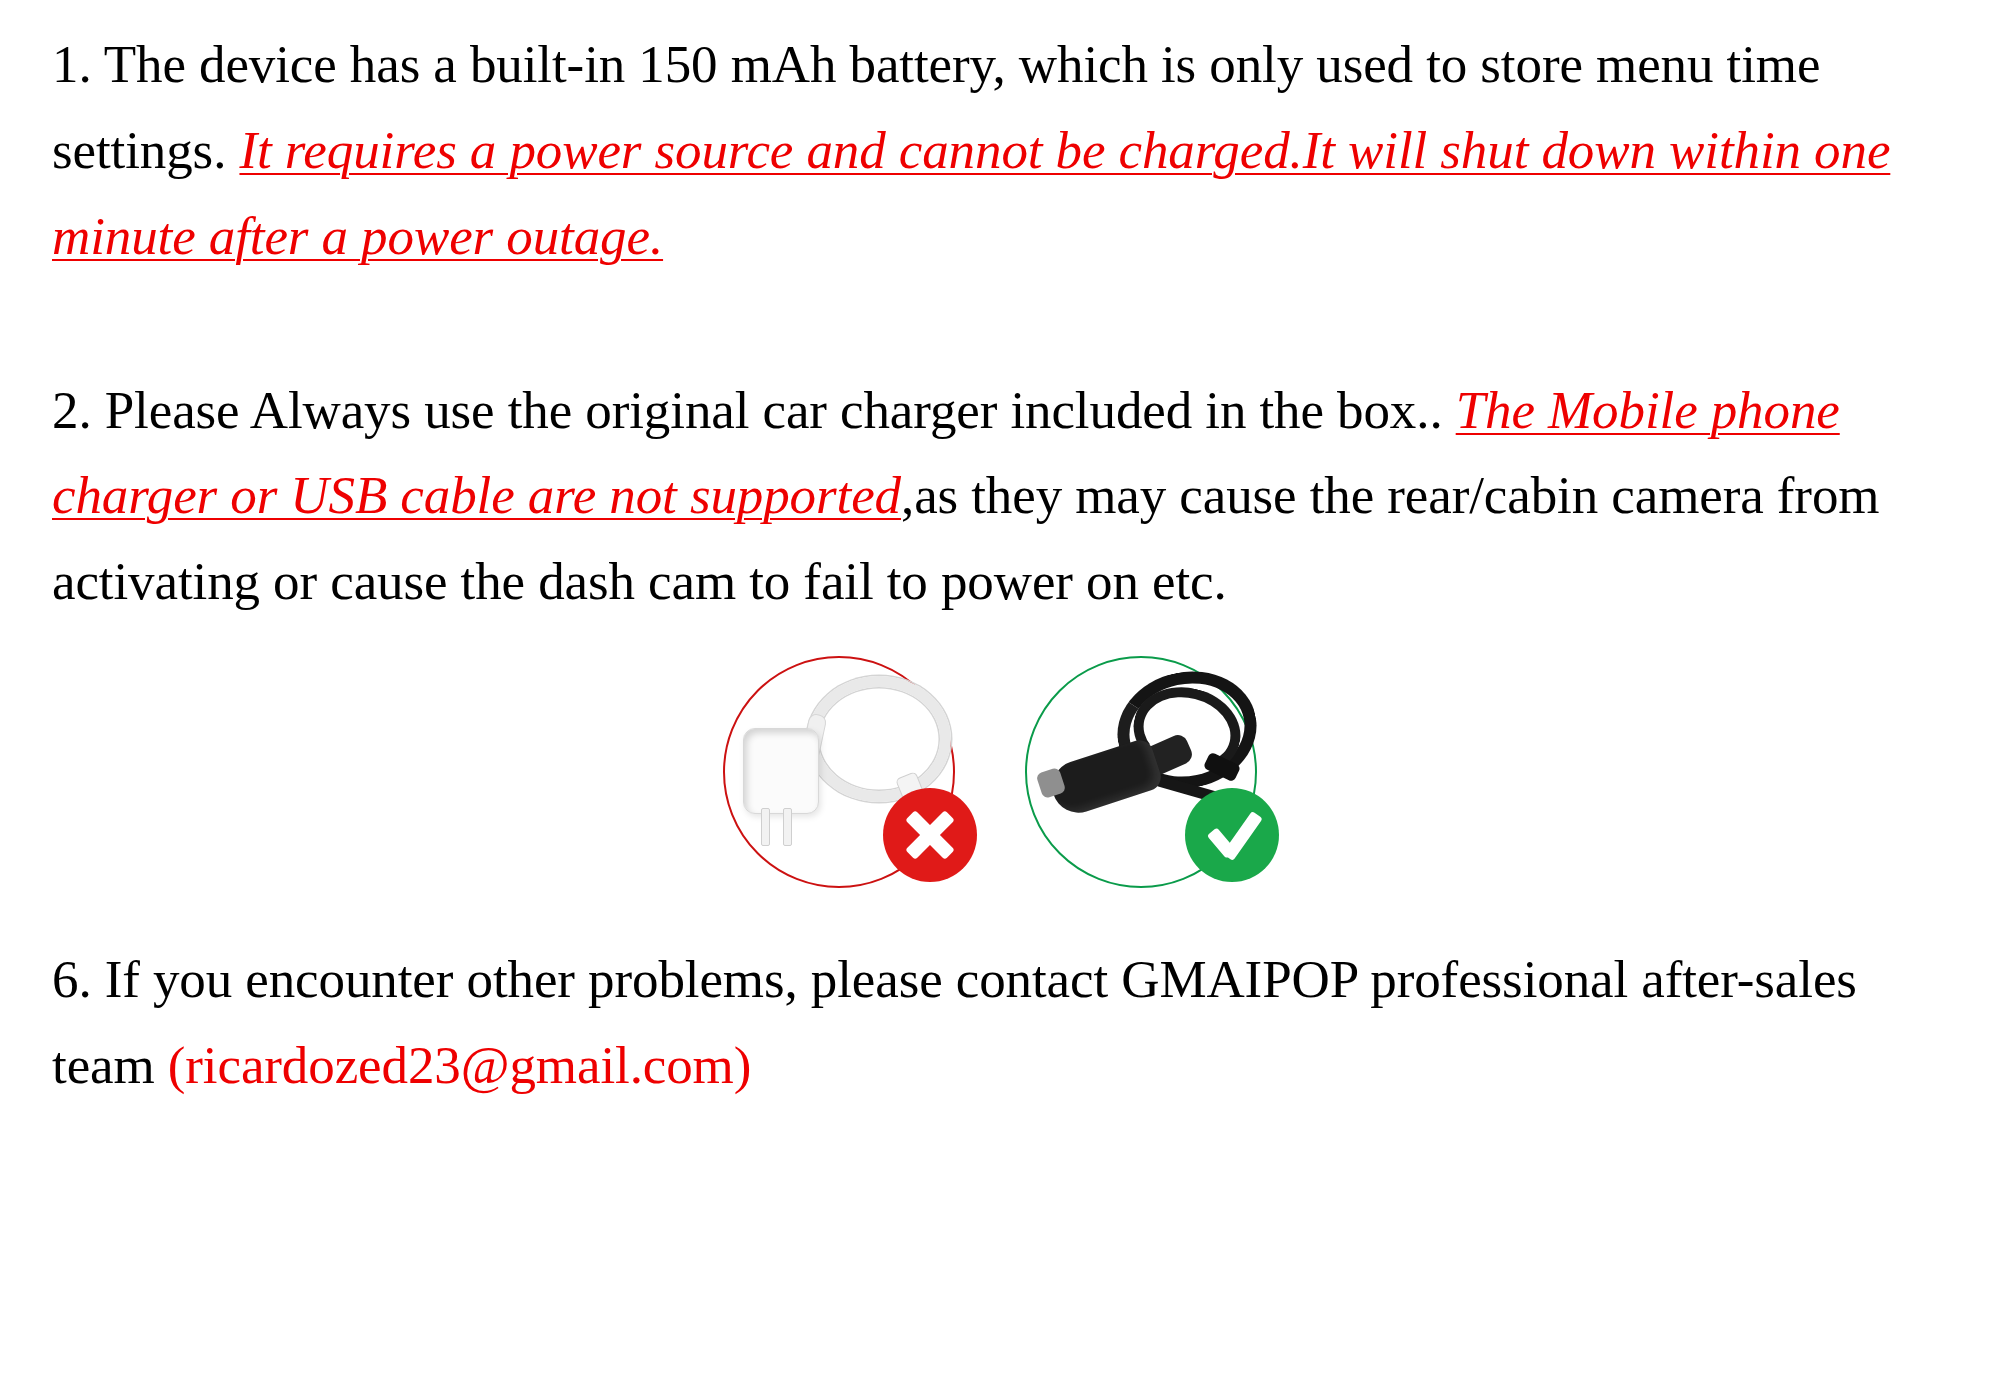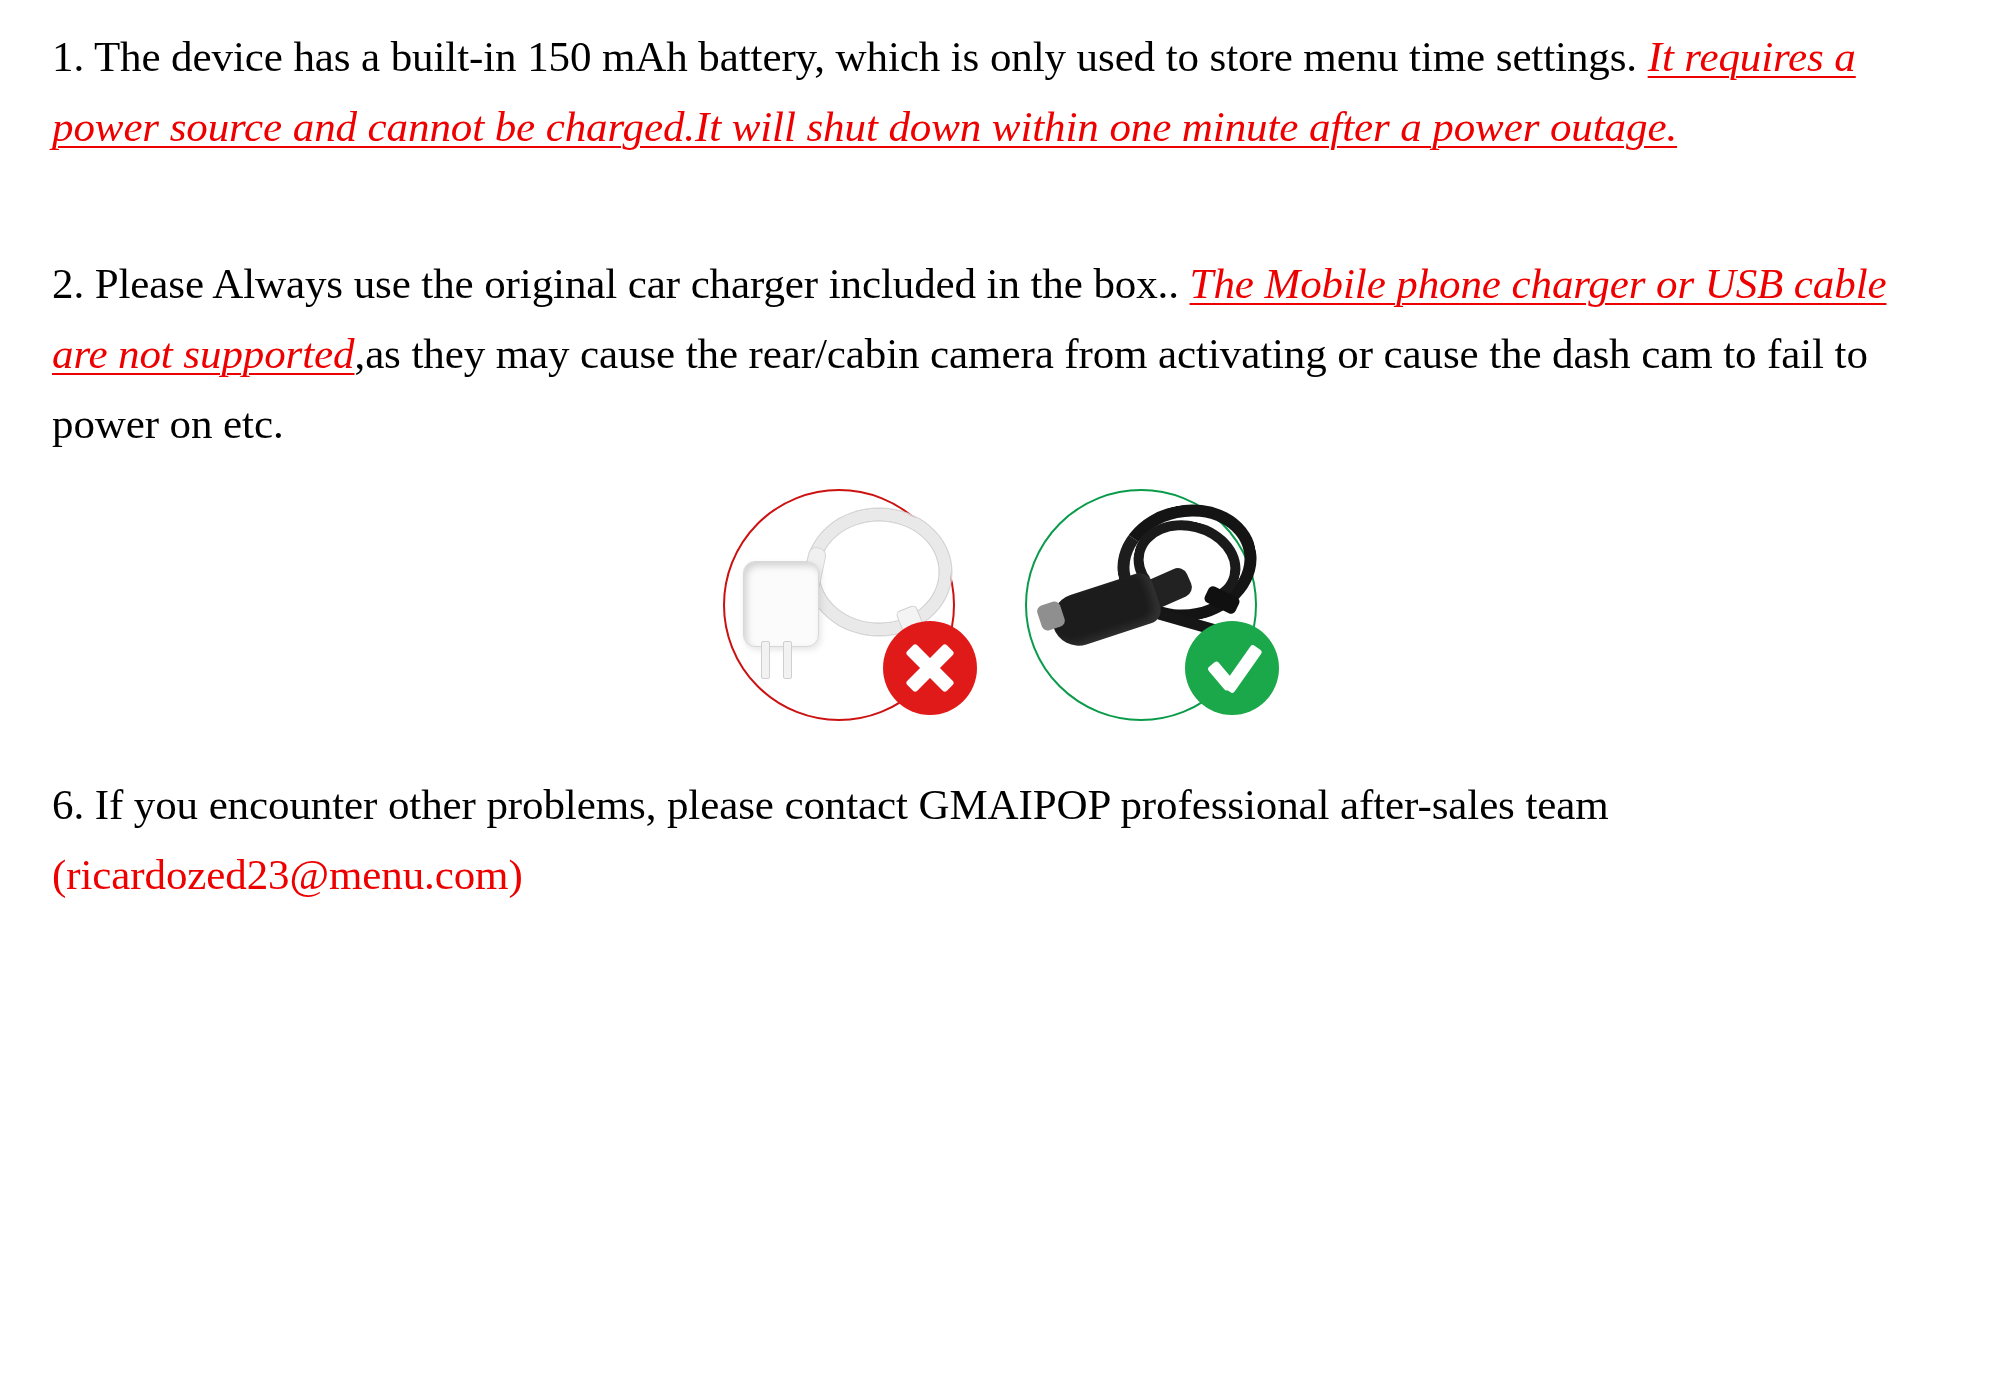--- a/index.html
+++ b/index.html
@@ -29,21 +29,21 @@
     font-size: 82px;
     font-weight: 400;
     line-height: 1.05;
     letter-spacing: 0.5px;
     margin: 30px 0 6px 0;
     font-family: "Liberation Serif", "DejaVu Serif", serif;
   }
 
   
   .para {
-    font-size: 43px;
+    font-size: 53px;
     line-height: 1.62;
     text-align: left;
     margin: 0;
     letter-spacing: -0.1px;
   }
   .para-1 { margin-top: 22px; }
   .para-2 { margin-top: 88px; }
   .para-3 { margin-top: 36px; }
 
   .red-em {
@@ -271,16 +271,16 @@
         <div class="cc-tip"></div>
       </div>
       <div class="badge badge-good">
         <span class="check-mark"></span>
       </div>
     </div>
 
   </div>
 
   <p class="para para-3">
-    <span>6. If you encounter other problems, please contact GMAIPOP professional after-sales team </span><span class="red-plain">(ricardozed23@menu.com)</span><span></span>
+    <span>6. If you encounter other problems, please contact GMAIPOP professional after-sales team </span><span class="red-plain">(ricardozed23@gmail.com)</span><span></span>
   </p>
 
 </div>
 
 </body></html>

